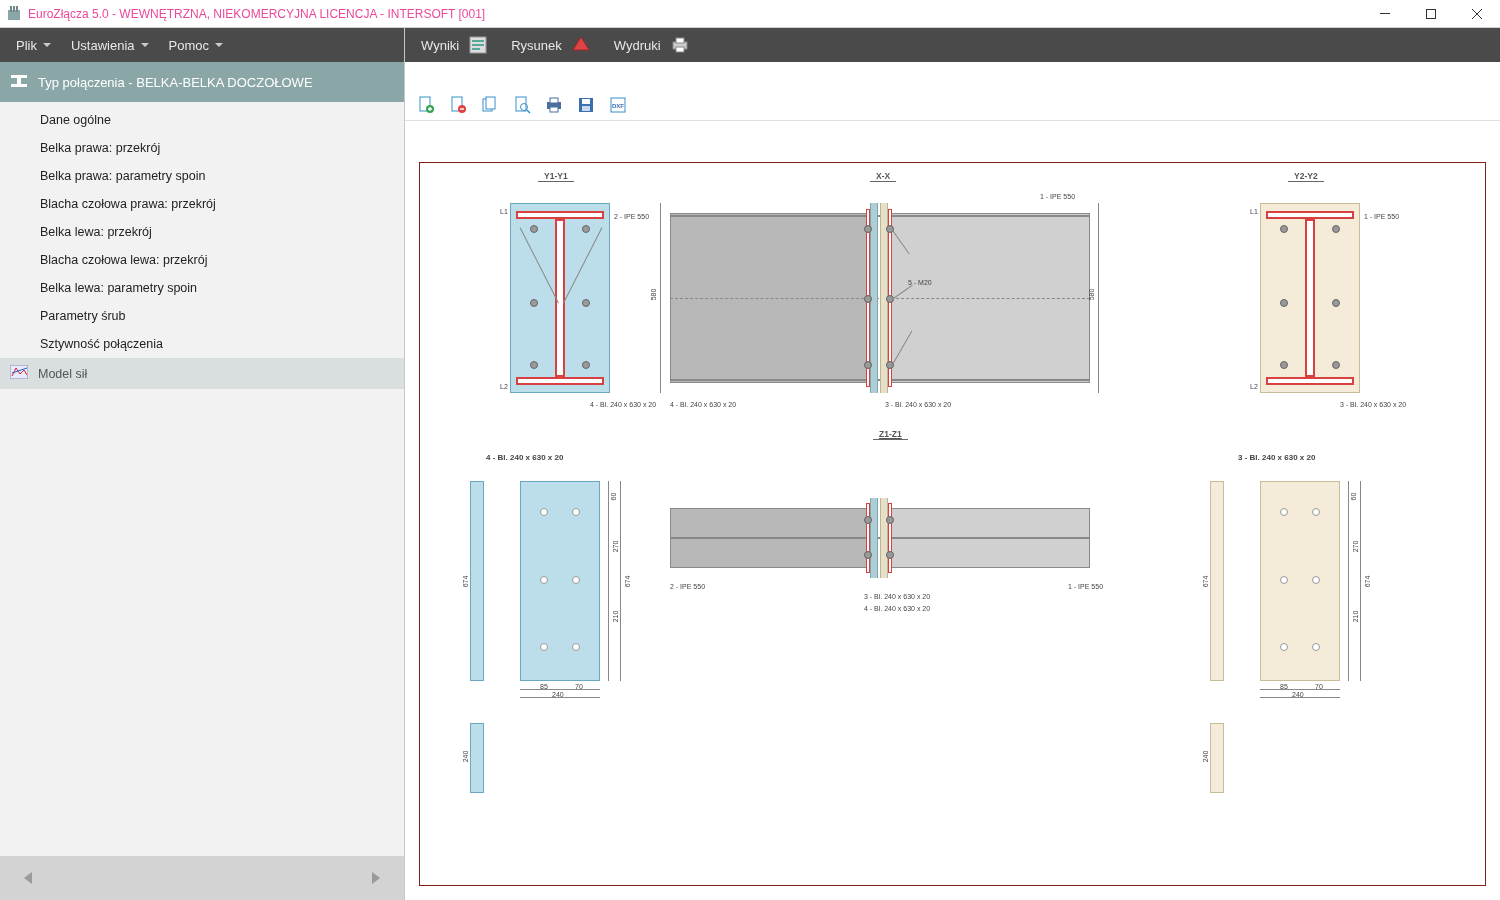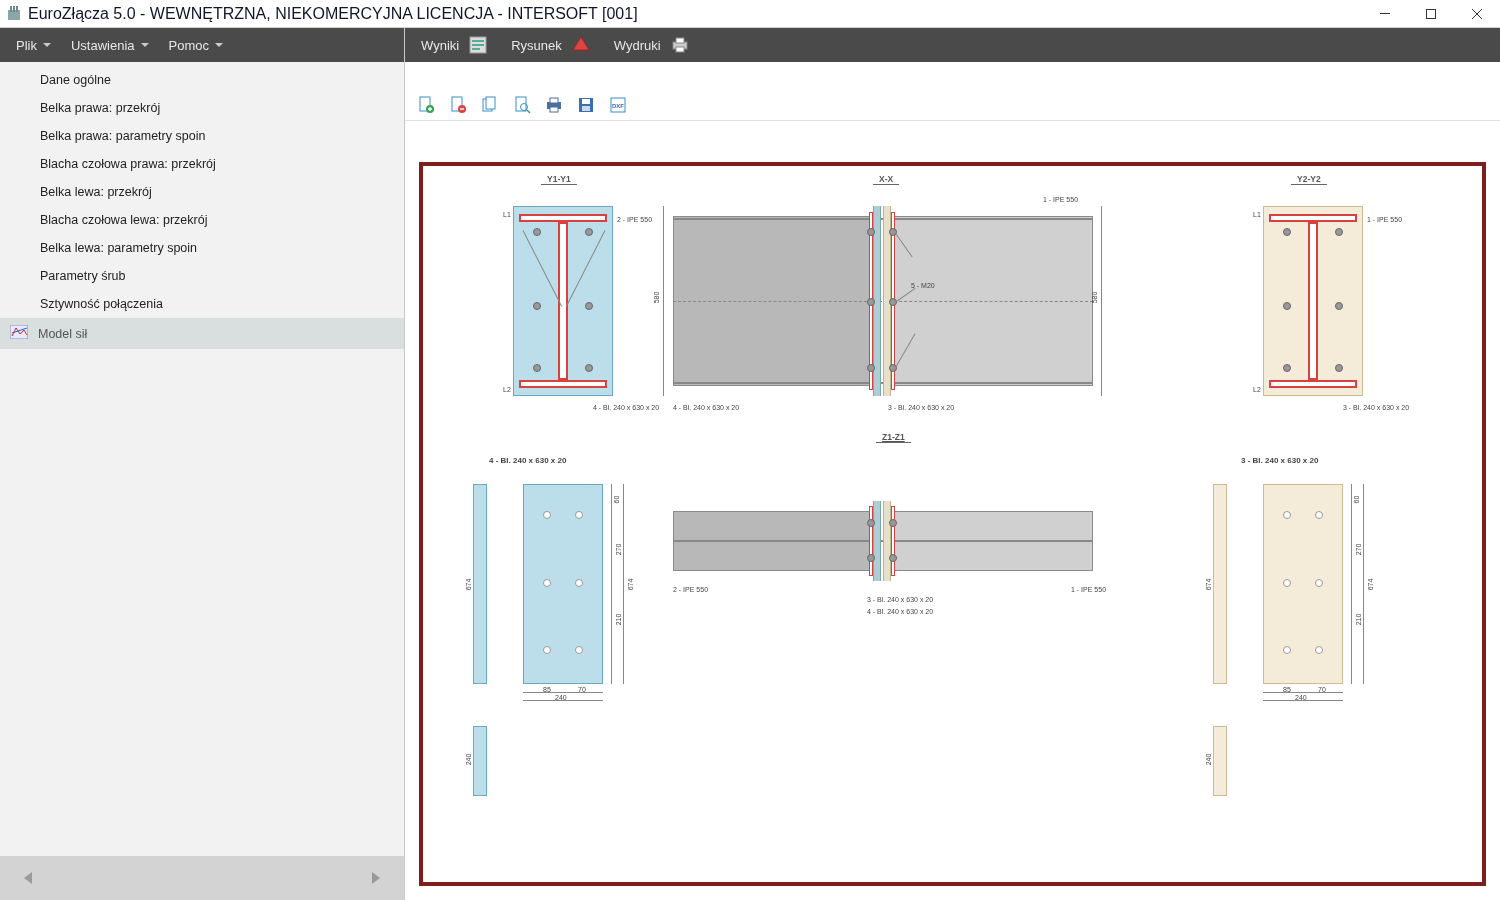--- a/index.html
+++ b/index.html
@@ -1,21 +1,21 @@
 <!DOCTYPE html>
 <html><head>
 <meta charset="utf-8">
 <style>
   * { box-sizing: border-box; margin: 0; padding: 0; font-family: "Segoe UI", Tahoma, sans-serif; }
   html, body { width: 1500px; height: 900px; overflow: hidden; background:#fff; }
 
   
   .titlebar { height: 28px; background:#fff; border-bottom:1px solid #d0d0d0; display:flex; align-items:center; padding-left:6px; }
   .titlebar .app-icon { width:16px; height:16px; margin-right:6px; }
-  .titlebar .title { font-size:16px; color:#0f172a; flex:1; }
+  .titlebar .title { font-size:12px; color:#ec4899; flex:1; }
   .titlebar .win-btn { width:46px; height:28px; display:flex; align-items:center; justify-content:center; }
   .titlebar .win-btn svg { width:10px; height:10px; }
 
   
   .body { display:flex; height:calc(100% - 28px); }
   .left  { width:405px; display:flex; flex-direction:column; border-right:1px solid #c8c8c8; }
   .right { flex:1; display:flex; flex-direction:column;gap:27px; }
 
   
   .menubar { height:34px; background:#4a4a4a; display:flex; align-items:center; padding:0 8px; gap:4px; }
@@ -34,21 +34,21 @@
   .arrow-btn { width:24px; height:24px; display:flex; align-items:center; justify-content:center; }
   .arrow-btn svg { fill:#9a9a9a; }
 
   
   .doc-toolbar { height:32px; border-bottom:1px solid #e0e0e0; display:flex; align-items:center; gap:10px; padding:0 10px; background:#fff; }
   .doc-tb-btn { width:22px; height:22px; display:flex; align-items:center; justify-content:center; }
   .doc-tb-btn svg { width:18px; height:18px; }
 
   
   .canvas-wrap { flex:1; background:#fff; padding:14px; overflow:auto; }
-  .canvas { width:100%; height:100%; border:4px solid #7f1d1d; position:relative; font-size:6px; color:#555; }
+  .canvas { width:100%; height:100%; border:1px solid #7f1d1d; position:relative; font-size:6px; color:#555; }
 
   
   .lbl { position:absolute; font-size:7px; color:#444; white-space:nowrap; }
   .lbl.strong { font-weight:600; font-size:8px; }
   .plate-blue { position:absolute; background:#bcdeea; border:1px solid #6aa8bf; }
   .plate-tan  { position:absolute; background:#f4ecd8; border:1px solid #c9bc97; }
   .beam-grey  { position:absolute; background:#b8b8b8; border:1px solid #8a8a8a; }
   .beam-grey.light { background:#d0d0d0; }
   .flange-red { position:absolute; background:#fff; border:2px solid #d94040; }
   .bolt { position:absolute; width:8px; height:8px; border-radius:50%; background:#999; border:1px solid #666; }
@@ -102,20 +102,30 @@
       <div class="menu-item">
           <span>Ustawienia</span>
           <span class="chev"></span>
         </div>
       <div class="menu-item">
           <span>Pomoc</span>
           <span class="chev"></span>
         </div>
     </div>
 
+    <div class="nav-header">
+      <span>
+        <svg width="18" height="18" viewBox="0 0 18 18">
+            <rect x="1" y="3" width="16" height="3" fill="#fff"></rect>
+            <rect x="1" y="12" width="16" height="3" fill="#fff"></rect>
+            <rect x="7" y="3" width="4" height="12" fill="#fff"></rect>
+          </svg>
+      </span>
+      <span>Typ połączenia - BELKA-BELKA DOCZOŁOWE</span>
+    </div>
 
     <div class="nav-list">
       <div class="nav-item">Dane ogólne</div>
       <div class="nav-item">Belka prawa: przekrój</div>
       <div class="nav-item">Belka prawa: parametry spoin</div>
       <div class="nav-item">Blacha czołowa prawa: przekrój</div>
       <div class="nav-item">Belka lewa: przekrój</div>
       <div class="nav-item">Blacha czołowa lewa: przekrój</div>
       <div class="nav-item">Belka lewa: parametry spoin</div>
       <div class="nav-item">Parametry śrub</div>

